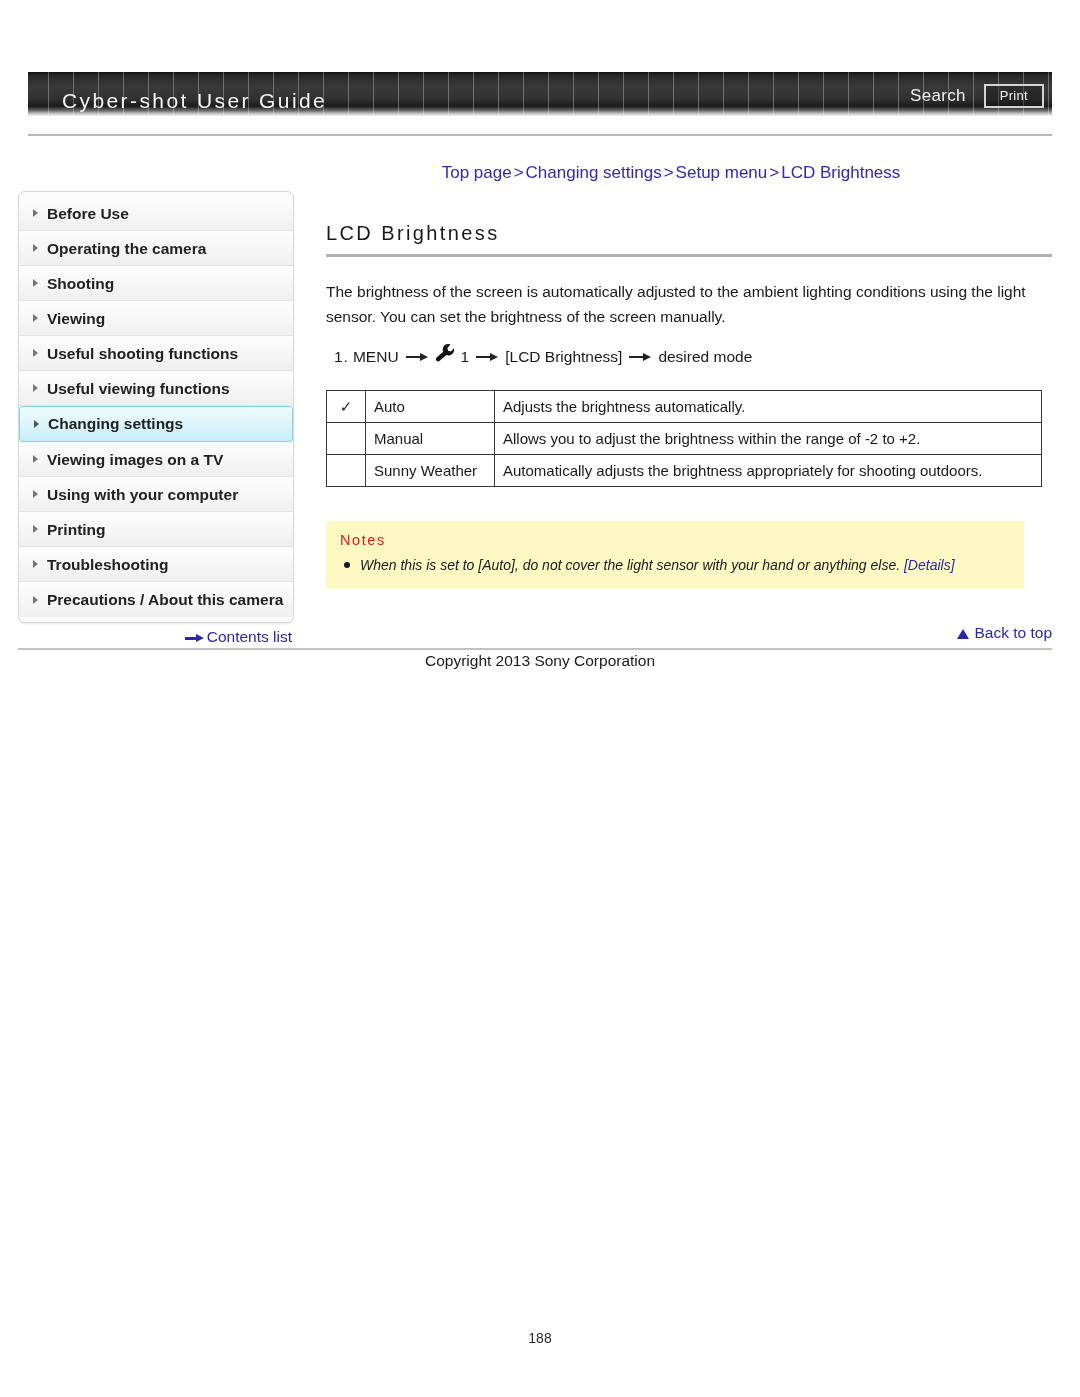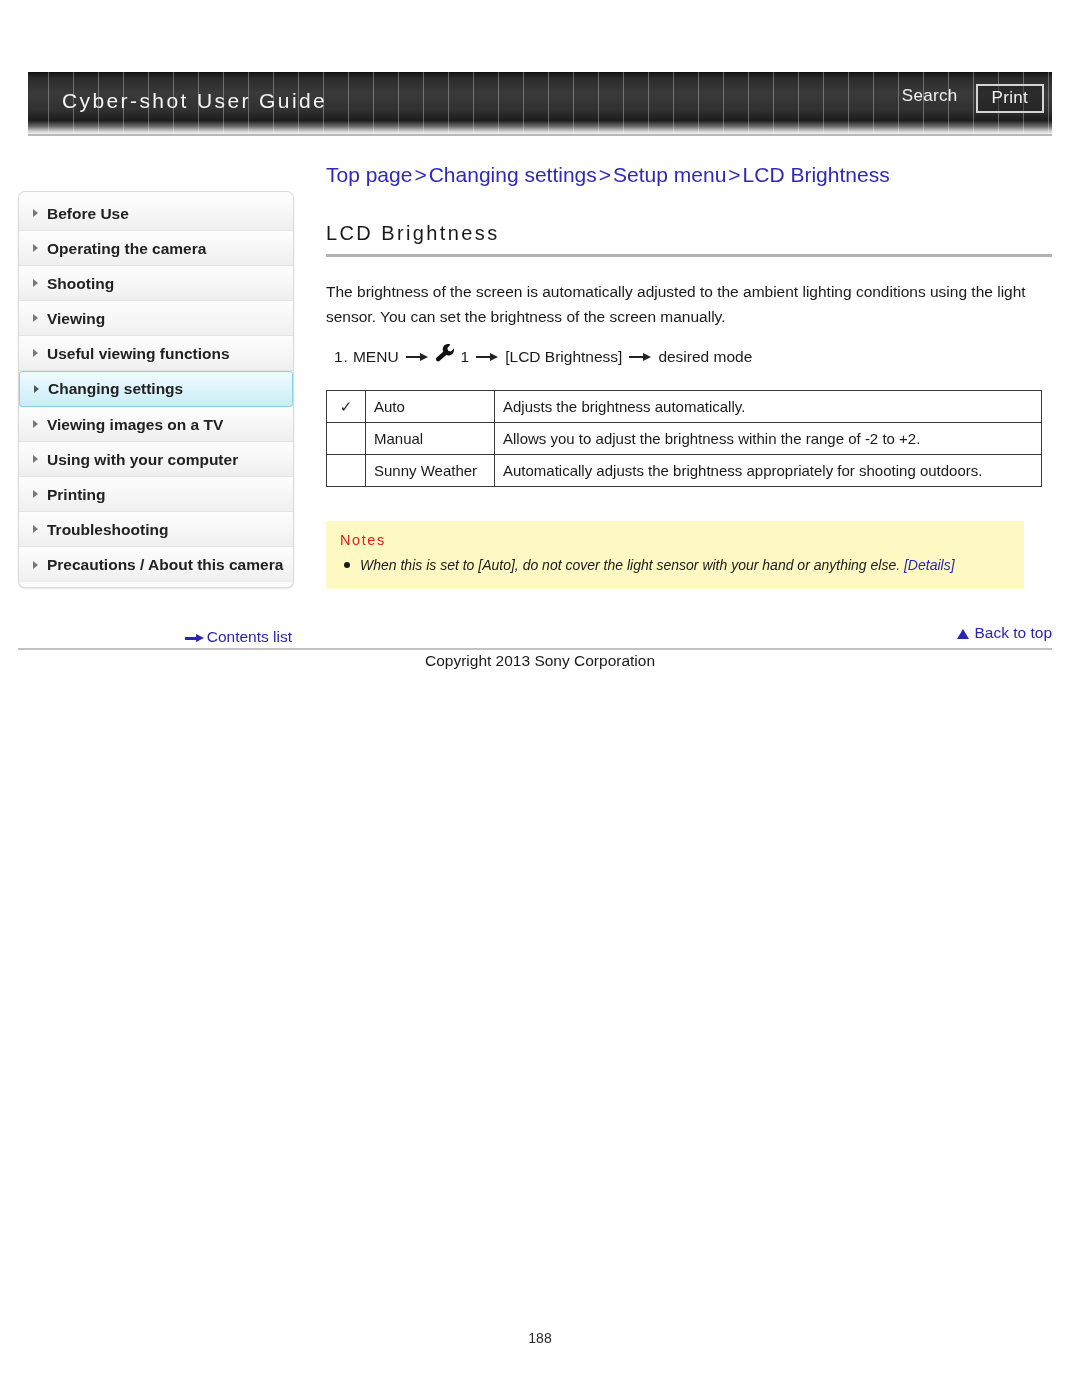--- a/index.html
+++ b/index.html
@@ -15,21 +15,21 @@
     color: #1a1a1a;
     overflow: hidden;
   }
 
   
   .header-band {
     position: absolute;
     left: 28px;
     top: 72px;
     width: 1024px;
-    height: 62px;
+    height: 44px;
     background:
       linear-gradient(to bottom,
         #121212 0%,
         #2b2b2b 10%,
         #3a3a3a 35%,
         #303030 62%,
         #1b1b1b 78%,
         #6d6d6d 88%,
         #c9c9c9 95%,
         #f2f2f2 100%);
@@ -64,47 +64,47 @@
     color: #f4f4f4;
     letter-spacing: 2.4px;
     white-space: nowrap;
     z-index: 3;
   }
   .header-actions {
     position: absolute;
     right: 8px;
     top: 12px;
     display: flex;
-    align-items: flex-start;
+    align-items: center;
     gap: 12px;
     z-index: 3;
   }
   .btn-search {
     font-size: 17px;
     color: #f0f0f0;
     letter-spacing: 0.3px;
     padding: 2px 6px;
   }
   .btn-print {
-    font-size: 17px;
+    font-size: 13px;
     color: #f2f2f2;
     letter-spacing: 0.3px;
     border: 2px solid #d4d4d4;
     padding: 2px 14px 3px 14px;
     background: rgba(20,20,20,0.35);
   }
 
   
   .breadcrumb {
     position: absolute;
-    left: 326px;
+    left: 308px;
     top: 163px;
     width: 726px;
-    text-align: left;
-    font-size: 21px;
+    text-align: center;
+    font-size: 17px;
     color: #3029b8;
     white-space: nowrap;
   }
   .breadcrumb a {
     color: #3029b8;
     text-decoration: none;
   }
   .breadcrumb .sep { color: #3029b8; padding: 0 2px; }
 
   
@@ -376,20 +376,24 @@
     <span class="bullet"></span>
     <span>Operating the camera</span>
   </div>
   <div class="nav-item">
     <span class="bullet"></span>
     <span>Shooting</span>
   </div>
   <div class="nav-item">
     <span class="bullet"></span>
     <span>Viewing</span>
+  </div>
+  <div class="nav-item">
+    <span class="bullet"></span>
+    <span>Useful shooting functions</span>
   </div>
   <div class="nav-item">
     <span class="bullet"></span>
     <span>Useful viewing functions</span>
   </div>
   <div class="nav-item active">
     <span class="bullet"></span>
     <span>Changing settings</span>
   </div>
   <div class="nav-item">

